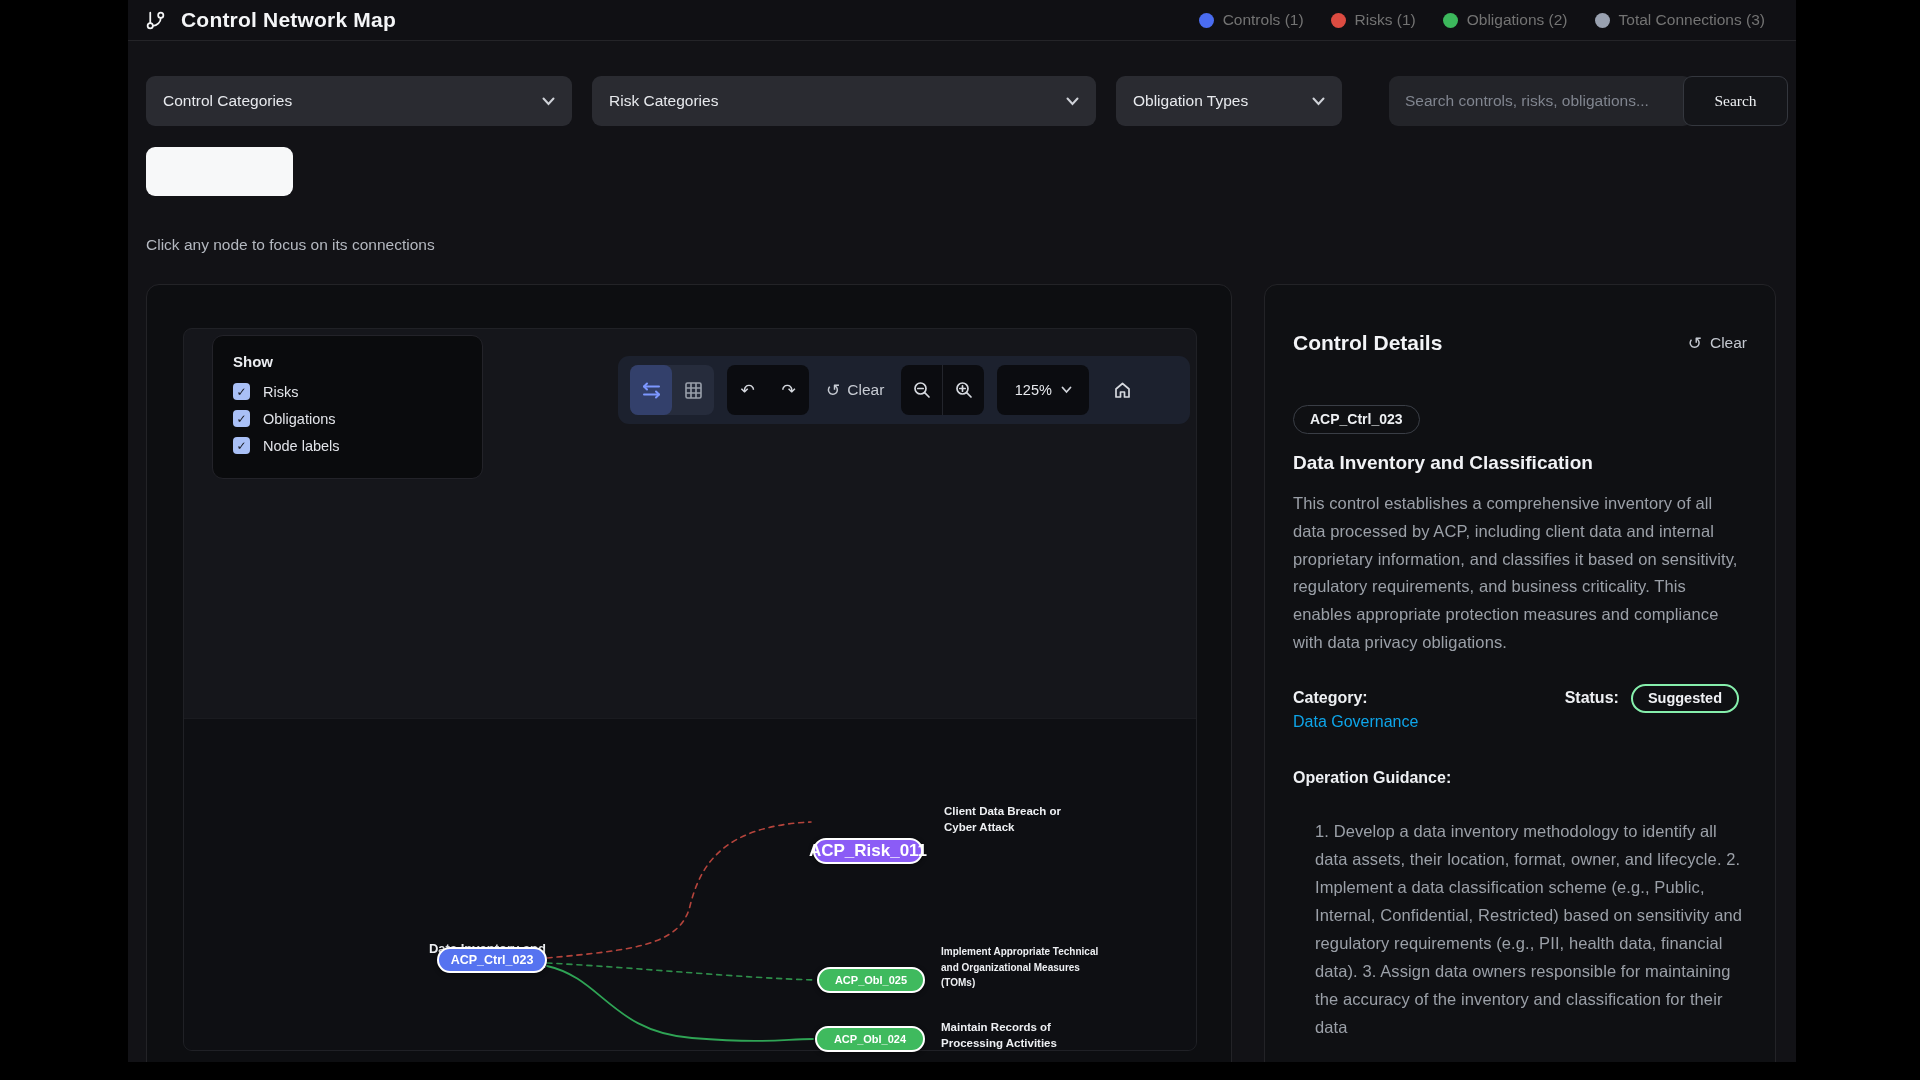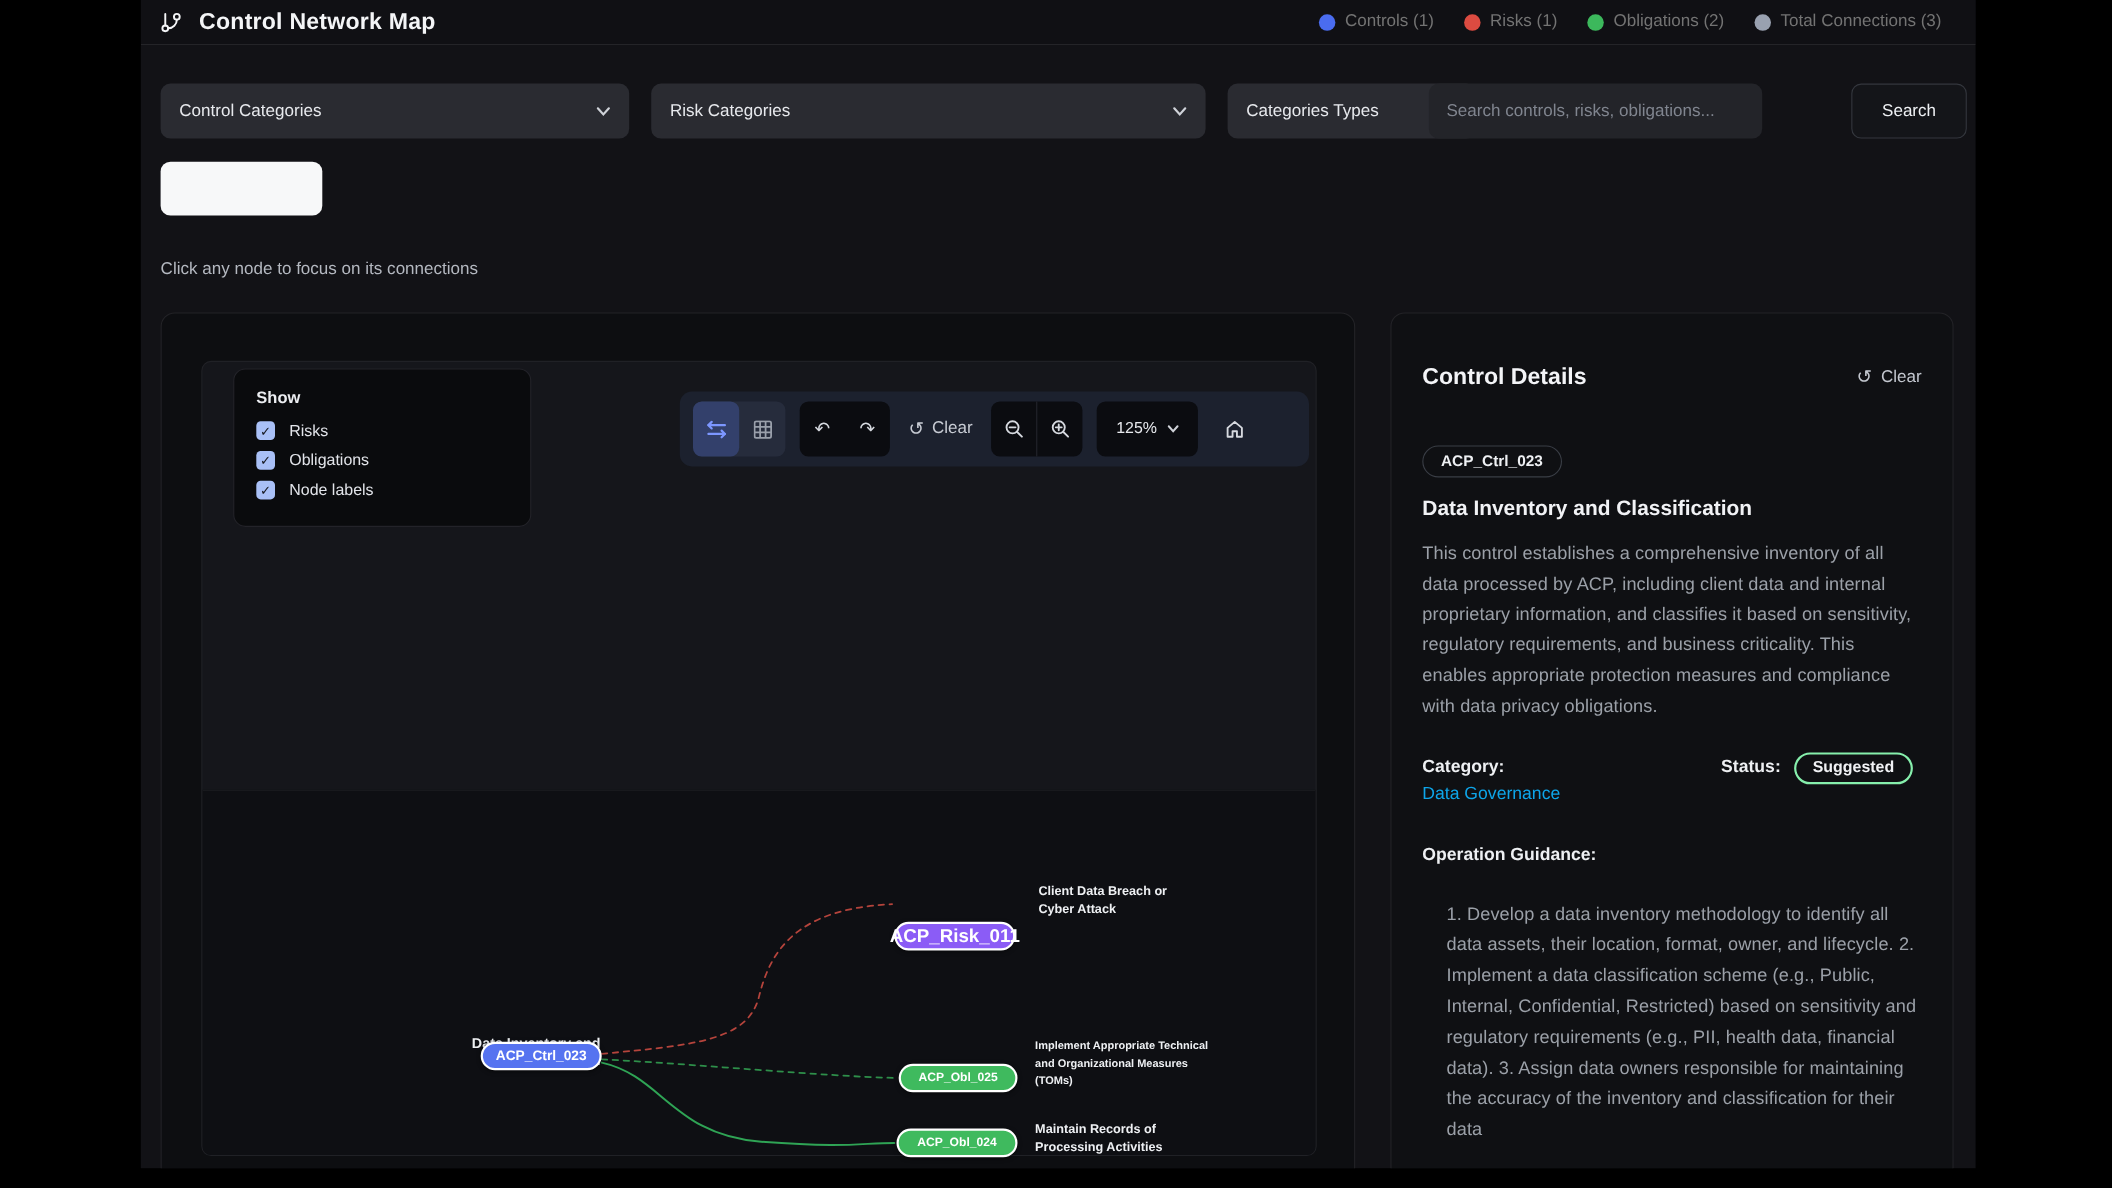--- a/index.html
+++ b/index.html
@@ -23,27 +23,27 @@
   .dot-obligations { background:#3cb85c; }
   .dot-total { background:#99a1b0; }
 
   
   .select { position:absolute; top:76px; height:50px; background:#2a2b31;
     border-radius:9px; display:flex; align-items:center; justify-content:space-between;
     padding:0 17px; font-size:15.5px; color:#e7e9ed; cursor:pointer; }
   .sel-1 { left:18px;  width:426px; }
   .sel-2 { left:464px; width:504px; }
   .sel-3 { left:988px; width:226px; }
-  .search-input { position:absolute; left:1171px; top:76px; width:303px; height:50px;
+  .search-input { position:absolute; left:1261px; top:76px; width:303px; height:50px;
     background:#232429; border:none; border-radius:9px; padding:0 16px;
     font-size:15.5px; color:#e7e9ed; font-family:inherit; }
   .search-input::placeholder { color:#80858f; }
   .search-btn { position:absolute; left:1555px; top:76px; width:105px; height:50px;
     background:#141519; border:1px solid #34373e; border-radius:9px; color:#eef0f3;
-    font-size:15.5px; font-family:Liberation Sans, sans-serif; cursor:pointer; }
+    font-size:15.5px; font-family:Liberation Serif, serif; cursor:pointer; }
   .white-box { position:absolute; left:18px; top:147px; width:147px; height:49px;
     background:#f7f8f9; border-radius:9px; cursor:pointer; }
   .hint { position:absolute; left:18px; top:236px; font-size:15.5px; color:#b4b8c0; }
 
   
   .graph-card { position:absolute; left:18px; top:284px; width:1086px; height:860px;
     background:#0d0e11; border:1px solid #232327; border-radius:13px; }
   .graph-inner { position:absolute; left:36px; top:43px; width:1014px; height:723px;
     background:#15161b; border:1px solid #202126; border-radius:9px; overflow:hidden; }
   .graph-canvas { position:absolute; left:0; top:389px; width:100%; height:334px;
@@ -174,21 +174,21 @@
         <polyline points="1.5,1.5 6.5,7 11.5,1.5"></polyline>
       </svg>
   </div>
   <div class="select sel-2">
     <span>Risk Categories</span>
     <svg class="icon" width="13" height="9" viewBox="0 0 13 9" fill="none" stroke="#cfd2d8" stroke-width="2" stroke-linecap="round">
         <polyline points="1.5,1.5 6.5,7 11.5,1.5"></polyline>
       </svg>
   </div>
   <div class="select sel-3">
-    <span>Categories Types</span>
+    <span>Obligation Types</span>
     <svg class="icon" width="13" height="9" viewBox="0 0 13 9" fill="none" stroke="#cfd2d8" stroke-width="2" stroke-linecap="round">
         <polyline points="1.5,1.5 6.5,7 11.5,1.5"></polyline>
       </svg>
   </div>
   <input class="search-input" type="text" placeholder="Search controls, risks, obligations..." style="">
   <button class="search-btn">Search</button>
 
   <div class="white-box"></div>
   <div class="hint">Click any node to focus on its connections</div>
 

